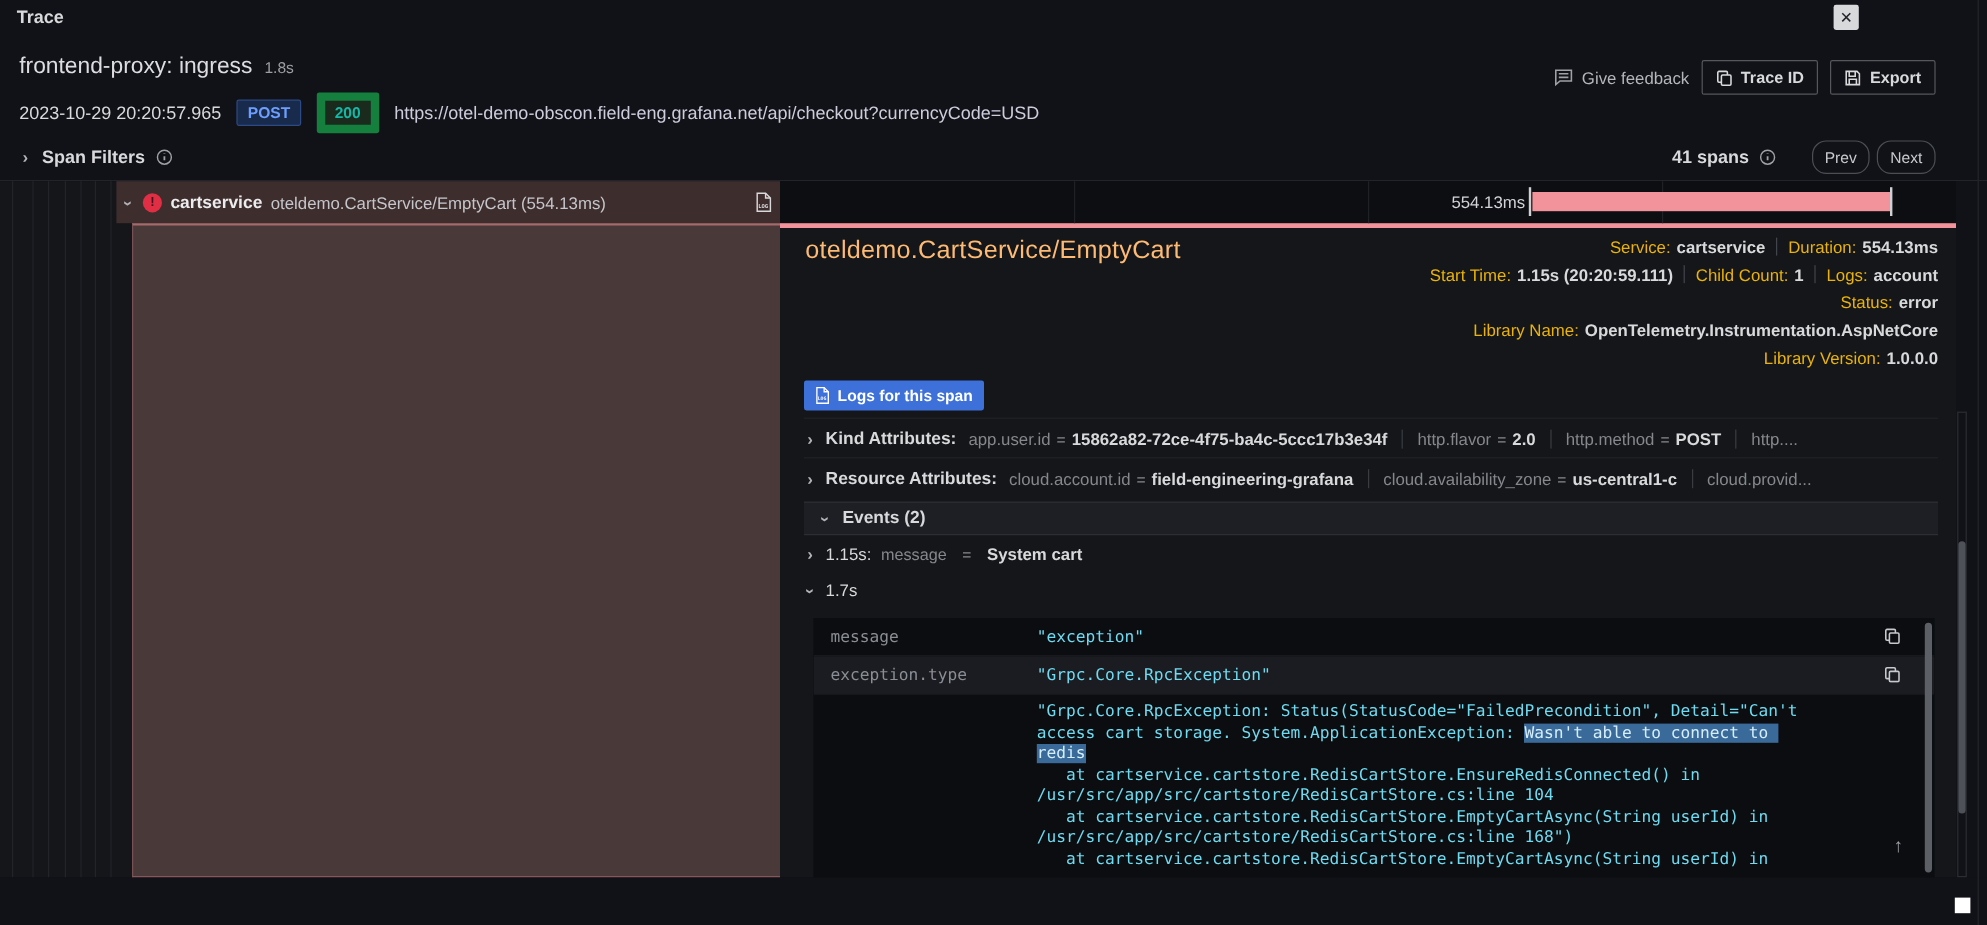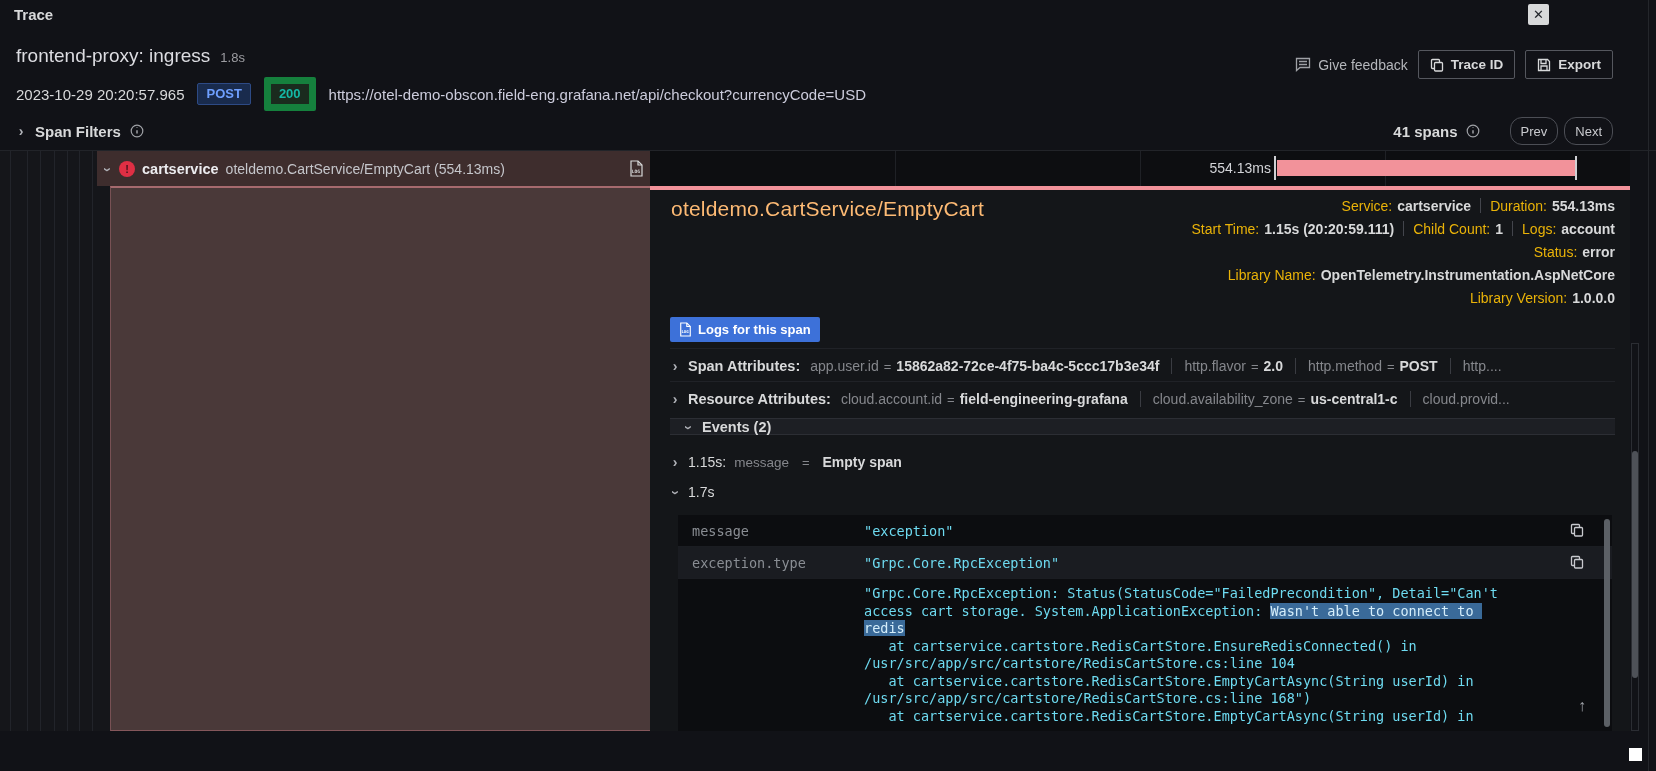--- a/index.html
+++ b/index.html
@@ -81,21 +81,21 @@
   .msep{display:inline-block;width:1px;height:15px;background:#43454c;margin:0 9px;}
   .logs-btn{position:absolute;left:20px;top:127px;height:25px;display:inline-flex;align-items:center;gap:6px;
     background:#3d71d9;color:#ffffff;border-radius:2px;padding:0 9px;font-size:13px;font-weight:600;cursor:pointer;}
   .attr-row{position:absolute;left:20px;width:945px;border-top:1px solid #202227;padding-top:9px;
     display:flex;align-items:center;white-space:nowrap;overflow:hidden;}
   .attr-row .lbl{font-size:14.5px;font-weight:700;color:#d8d9da;margin:0 10px 0 8px;}
   .akey{color:#85878c;font-size:14px;}
   .aeq{color:#85878c;font-size:13px;margin:0 5px;}
   .aval{color:#d8d9da;font-size:14px;font-weight:700;}
   .asep{display:inline-block;width:1px;height:16px;background:#3a3c42;margin:0 12px;flex:0 0 auto;}
-  .events-header{position:absolute;left:20px;top:228px;width:945px;height:17px;background:#1d1f24;
+  .events-header{position:absolute;left:20px;top:228px;width:945px;height:28px;background:#1d1f24;
     border-top:1px solid #2c2e34;border-bottom:1px solid #2c2e34;display:flex;align-items:center;
     gap:9px;padding-left:13px;box-sizing:border-box;cursor:pointer;}
   .events-header .lbl{font-size:14.5px;font-weight:700;color:#d8d9da;}
   .event-row{position:absolute;left:20px;display:flex;align-items:center;gap:8px;cursor:pointer;}
   .ev-time{font-size:14px;font-weight:400;color:#d8d9da;}
   .ev-k{font-size:13.5px;color:#85878c;}
   .ev-v{font-size:14px;font-weight:700;color:#d8d9da;}
 
   
   .ev-table{position:absolute;left:28px;top:325px;width:934px;height:216px;overflow:hidden;background:#0c0d10;}
@@ -277,21 +277,21 @@
             <path d="M2 1h7l4 4v11H2z" stroke="currentColor" stroke-width="1.3"></path>
             <path d="M9 1v4h4" stroke="currentColor" stroke-width="1.3"></path>
             <text x="2.8" y="13" font-size="4.6" font-weight="bold" fill="currentColor" font-family="monospace">LOG</text>
           </svg>
       </span>
       <span>Logs for this span</span>
     </div>
 
     <div class="attr-row" style="top:158px;">
       <span class="chev">›</span>
-      <span class="lbl">Span Attributes:</span>
+      <span class="lbl">Kind Attributes:</span>
       <span class="akey">app.user.id</span>
       <span class="aeq">=</span>
       <span class="aval">15862a82-72ce-4f75-ba4c-5ccc17b3e34f</span>
       <span class="asep"></span>
       <span class="akey">http.flavor</span>
       <span class="aeq">=</span>
       <span class="aval">2.0</span>
       <span class="asep"></span>
       <span class="akey">http.method</span>
       <span class="aeq">=</span>
@@ -317,21 +317,21 @@
     <div class="events-header">
       <span class="chev down">›</span>
       <span class="lbl">Events (2)</span>
     </div>
 
     <div class="event-row" style="top:264px;">
       <span class="chev">›</span>
       <span class="ev-time">1.15s:</span>
       <span class="ev-k">message</span>
       <span class="aeq">=</span>
-      <span class="ev-v">Empty span</span>
+      <span class="ev-v">System cart</span>
     </div>
 
     <div class="event-row" style="top:294px;">
       <span class="chev down">›</span>
       <span class="ev-time">1.7s</span>
     </div>
 
     <div class="ev-table">
       <div class="ev-row r1">
         <div class="ev-key">message</div>

